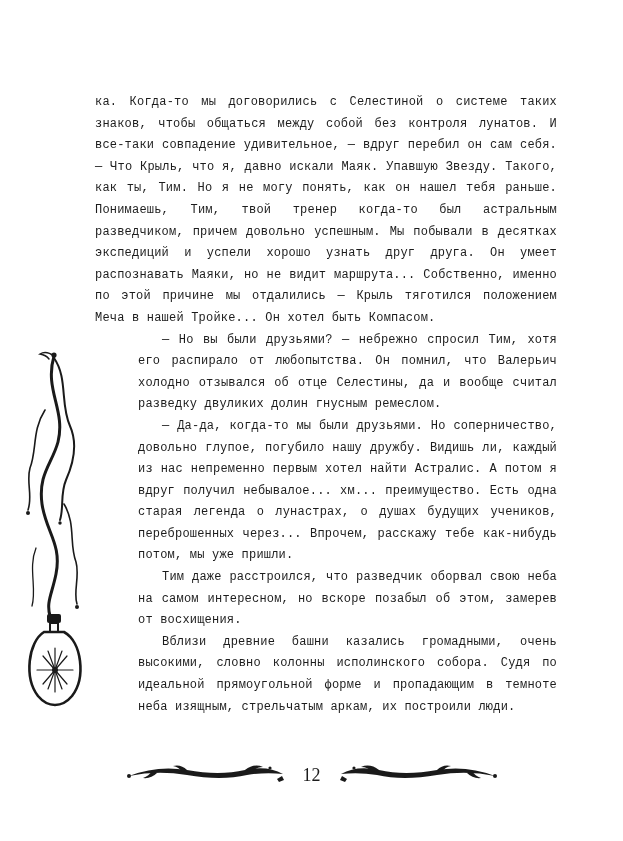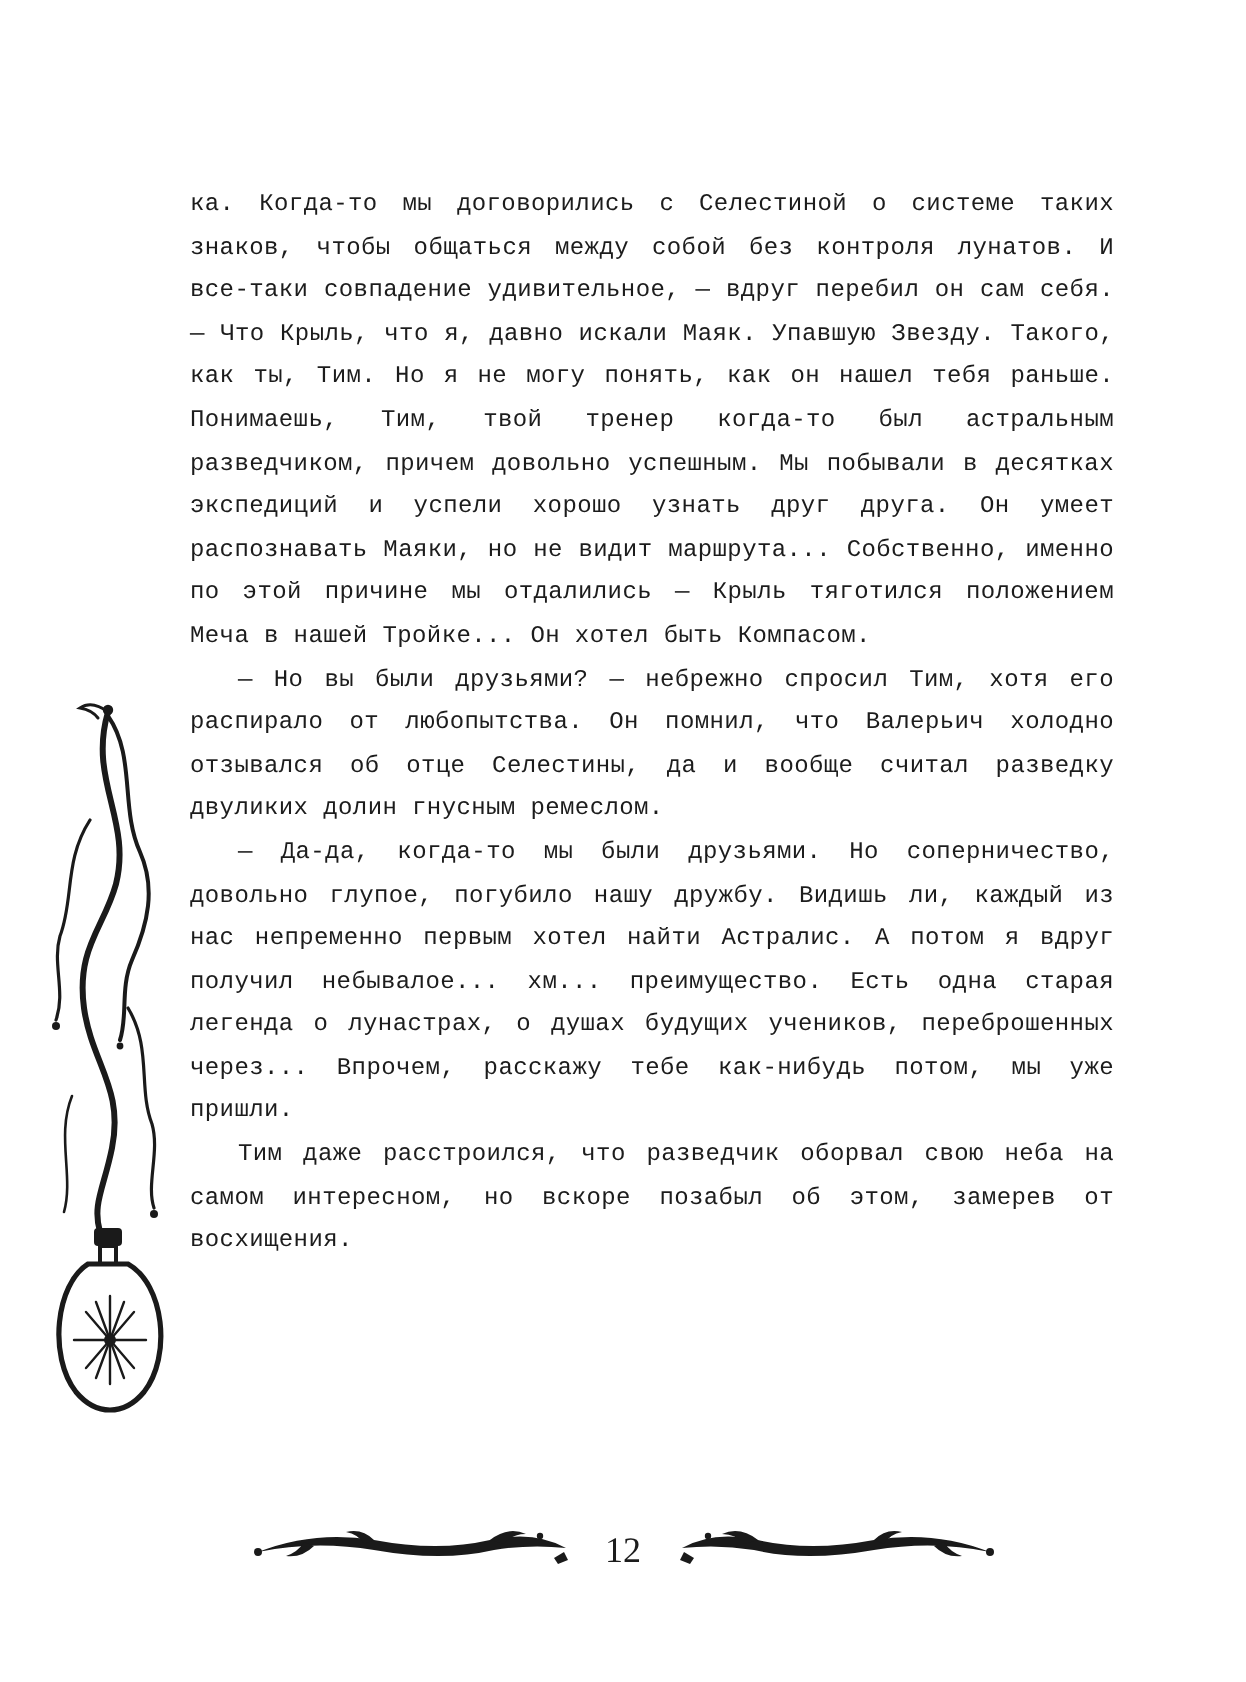--- a/index.html
+++ b/index.html
@@ -26,20 +26,21 @@
     text-align: justify;
     letter-spacing: 0.2px;
     font-family: Liberation Mono, monospace;
   }
   .text-block p {
     margin: 0;
     padding: 0;
   }
   .text-block p.indent {
     text-indent: 24px;
+    margin-left: 43px;
   }
   .ornament-left {
     position: absolute;
     left: 14px;
     top: 348px;
     width: 82px;
     height: 372px;
   }
   .footer {
     position: absolute;
@@ -107,20 +108,21 @@
       <line x1="41" y1="322" x2="48" y2="303"></line>
     </g>
     <circle cx="41" cy="322" r="3" fill="#1a1a1a"></circle>
   </svg>
 
   <div class="text-block">
     <p>ка. Когда-то мы договорились с Селестиной о системе таких знаков, чтобы общаться между собой без контроля лунатов. И все-таки совпадение удивительное, — вдруг перебил он сам себя. — Что Крыль, что я, давно искали Маяк. Упавшую Звезду. Такого, как ты, Тим. Но я не могу понять, как он нашел тебя раньше. Понимаешь, Тим, твой тренер когда-то был астральным разведчиком, причем довольно успешным. Мы побывали в десятках экспедиций и успели хорошо узнать друг друга. Он умеет распознавать Маяки, но не видит маршрута... Собственно, именно по этой причине мы отдалились — Крыль тяготился положением Меча в нашей Тройке... Он хотел быть Компасом.</p>
     <p class="indent">— Но вы были друзьями? — небрежно спросил Тим, хотя его распирало от любопытства. Он помнил, что Валерьич холодно отзывался об отце Селестины, да и вообще считал разведку двуликих долин гнусным ремеслом.</p>
     <p class="indent">— Да-да, когда-то мы были друзьями. Но соперничество, довольно глупое, погубило нашу дружбу. Видишь ли, каждый из нас непременно первым хотел найти Астралис. А потом я вдруг получил небывалое... хм... преимущество. Есть одна старая легенда о лунастрах, о душах будущих учеников, переброшенных через... Впрочем, расскажу тебе как-нибудь потом, мы уже пришли.</p>
     <p class="indent">Тим даже расстроился, что разведчик оборвал свою неба на самом интересном, но вскоре позабыл об этом, замерев от восхищения.</p>
+    <p class="indent">Вблизи древние башни казались громадными, очень высокими, словно колонны исполинского собора. Судя по идеальной прямоугольной форме и пропадающим в темноте неба изящным, стрельчатым аркам, их построили люди.</p>
   </div>
 
   <div class="footer">
     <svg class="flourish" viewBox="0 0 158 26" aria-hidden="true">
       <g fill="#1a1a1a">
         <path d="M2 14 Q30 3 60 8 Q92 14 118 8 Q140 3 156 12 Q138 10 120 13 Q94 19 60 13 Q30 8 2 14 Z"></path>
         <path d="M118 8 q9 -7 18 -3 q-7 0 -11 5 Z"></path>
         <path d="M60 8 q-6 -6 -14 -4 q6 1 9 6 Z"></path>
         <path d="M30 11 q-6 6 -14 5 q6 -2 9 -7 Z"></path>
         <circle cx="2" cy="14" r="2"></circle>

